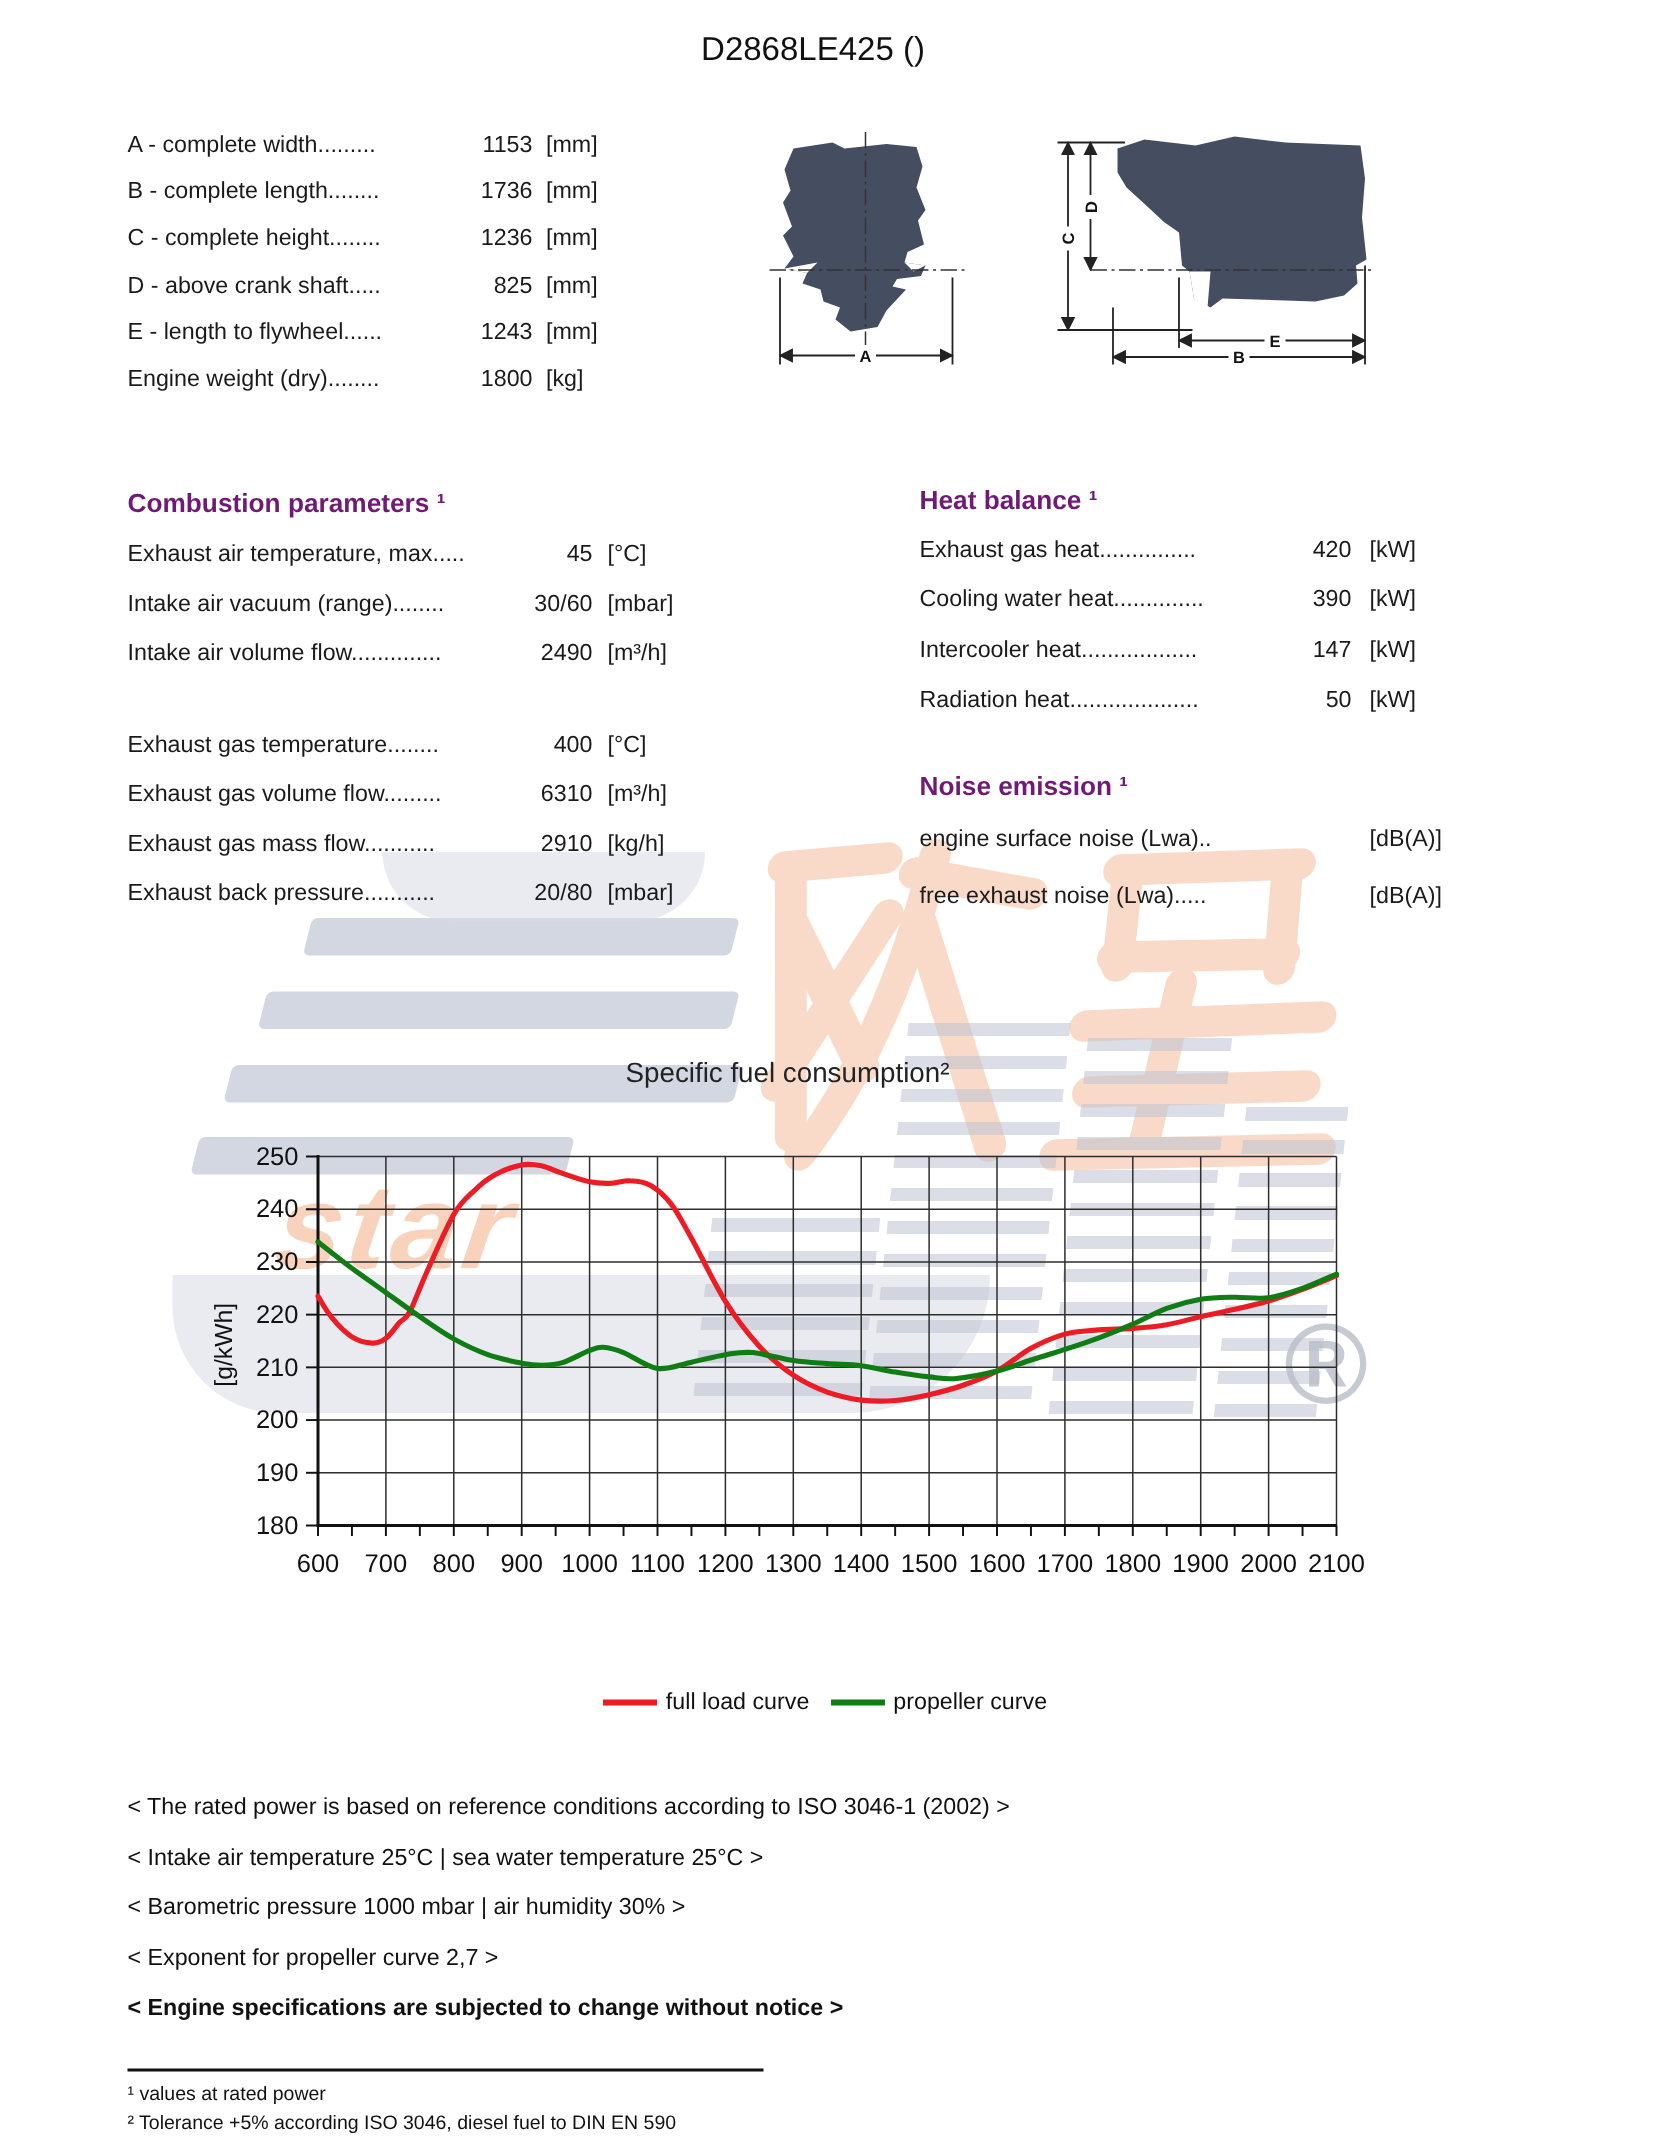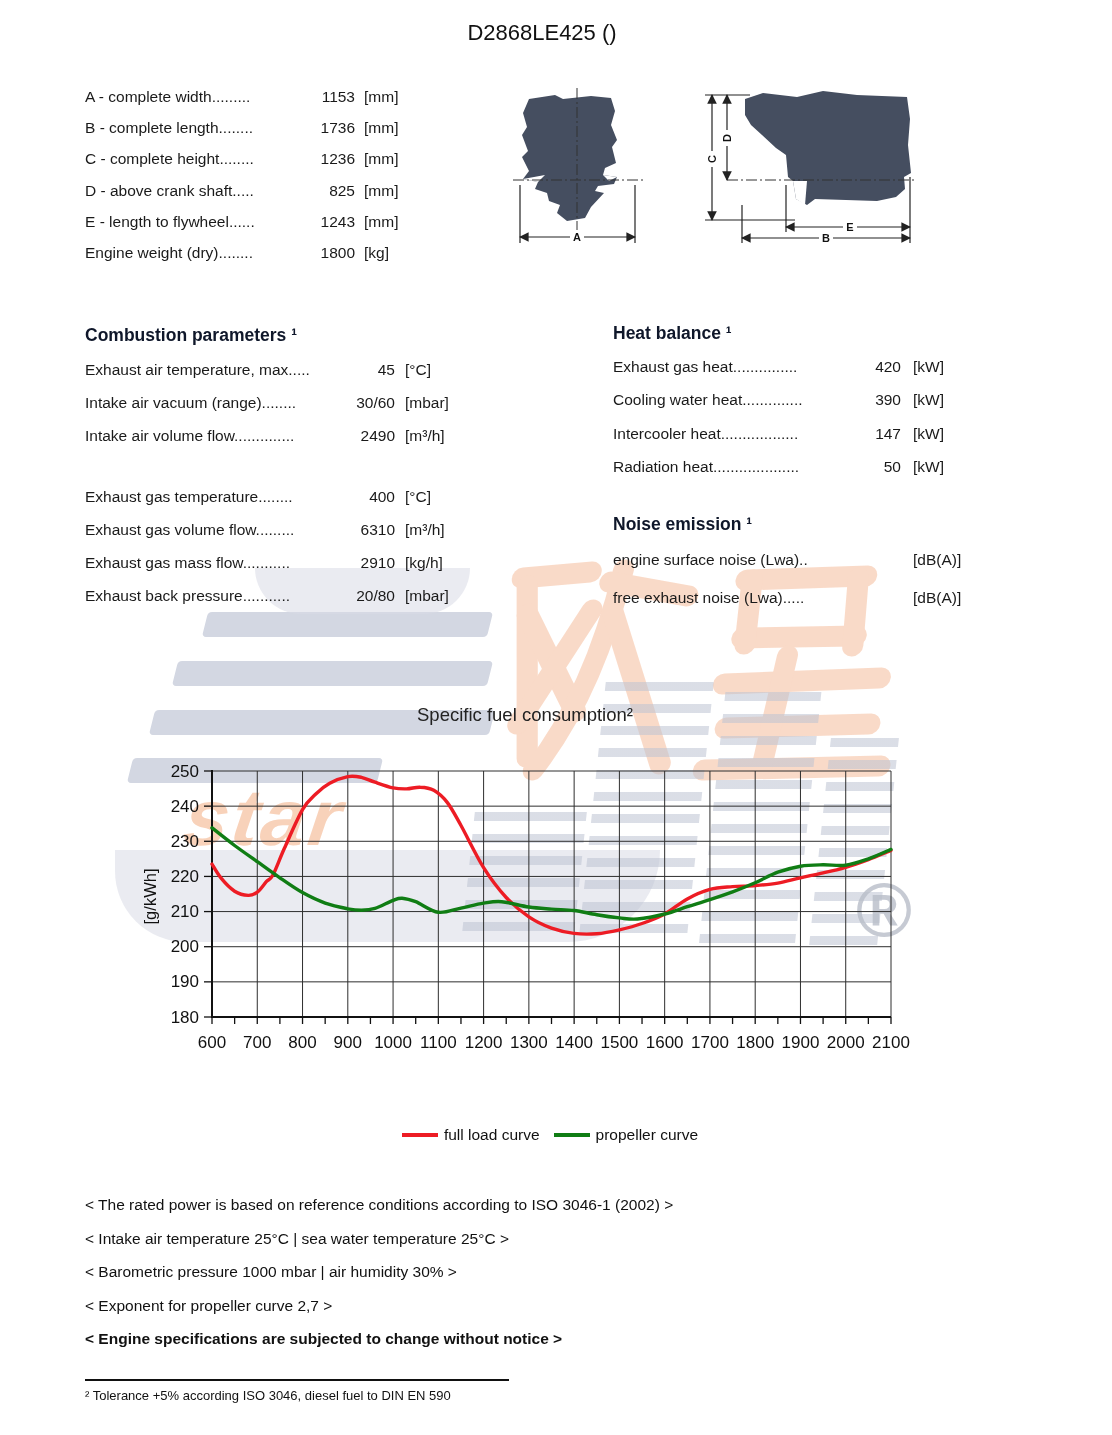--- a/index.html
+++ b/index.html
@@ -10,21 +10,21 @@
   
   .spec-row{display:flex;align-items:center;}
   .spec-row .lbl{white-space:nowrap;}
   .spec-row .val{text-align:right;white-space:nowrap;}
   .spec-row .unit{white-space:nowrap;}
   .dim-rows{top:81px;left:85px;font-size:15.5px;}
   .dim-rows .spec-row{height:31.3px;}
   .dim-rows .lbl{width:210px;}
   .dim-rows .val{width:60px;}
   .dim-rows .unit{margin-left:9px;}
-  .sec-heading{font-size:17.5px;font-weight:bold;color:#0f172a;}
+  .sec-heading{font-size:17.5px;font-weight:bold;color:#701a75;}
   .comb-rows{left:85px;font-size:15.5px;}
   .comb-rows .spec-row{height:33px;}
   .comb-rows .lbl{width:252px;}
   .comb-rows .val{width:58px;}
   .comb-rows .unit{margin-left:10px;}
   .heat-rows{left:613px;font-size:15.5px;}
   .heat-rows .spec-row{height:33.5px;}
   .heat-rows .lbl{width:238px;}
   .heat-rows .val{width:50px;}
   .heat-rows .unit{margin-left:12px;}
@@ -373,15 +373,16 @@
 
   <div class="abs notes" id="notes">
       <div>&lt; The rated power is based on reference conditions according to ISO 3046-1 (2002) &gt;</div>
       <div>&lt; Intake air temperature 25°C | sea water temperature 25°C &gt;</div>
       <div>&lt; Barometric pressure 1000 mbar | air humidity 30% &gt;</div>
       <div>&lt; Exponent for propeller curve 2,7 &gt;</div>
       <div class="bold">&lt; Engine specifications are subjected to change without notice &gt;</div>
     </div>
   <div class="abs rule"></div>
   <div class="abs footnotes" id="footnotes">
+      <div>¹ values at rated power</div>
       <div>² Tolerance +5% according ISO 3046, diesel fuel to DIN EN 590</div>
     </div>
 </div>
 
 </body></html>

